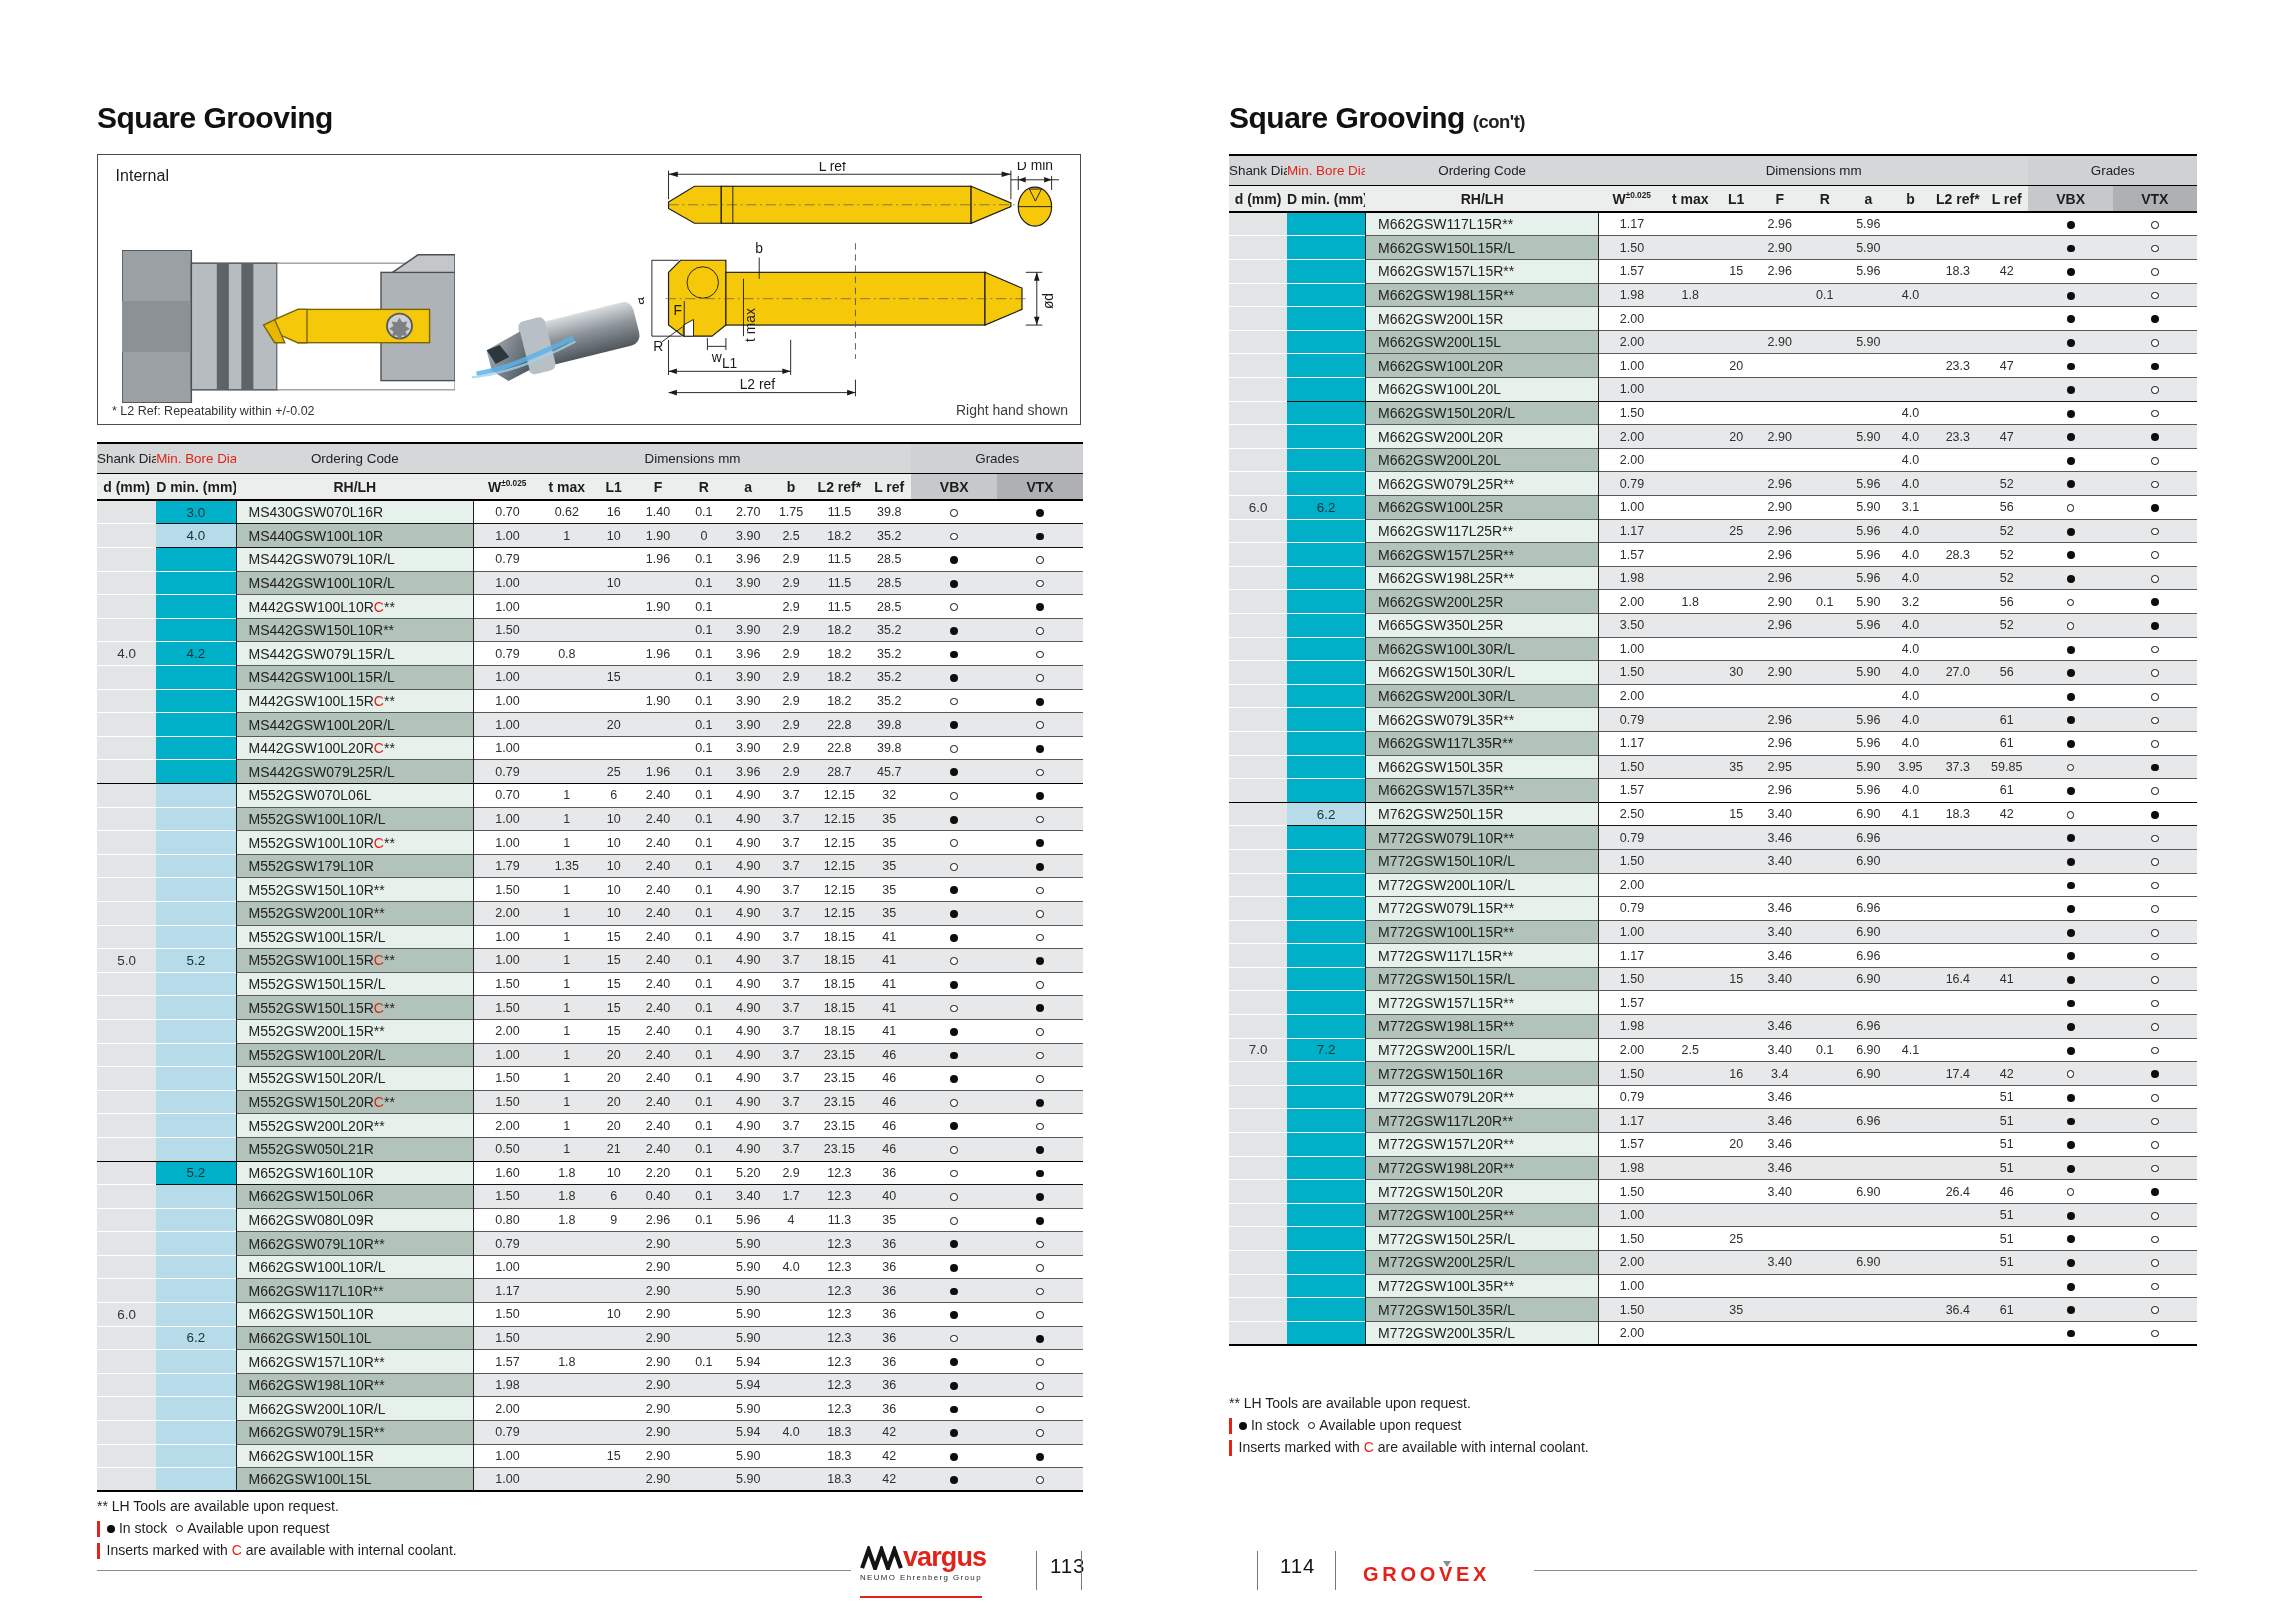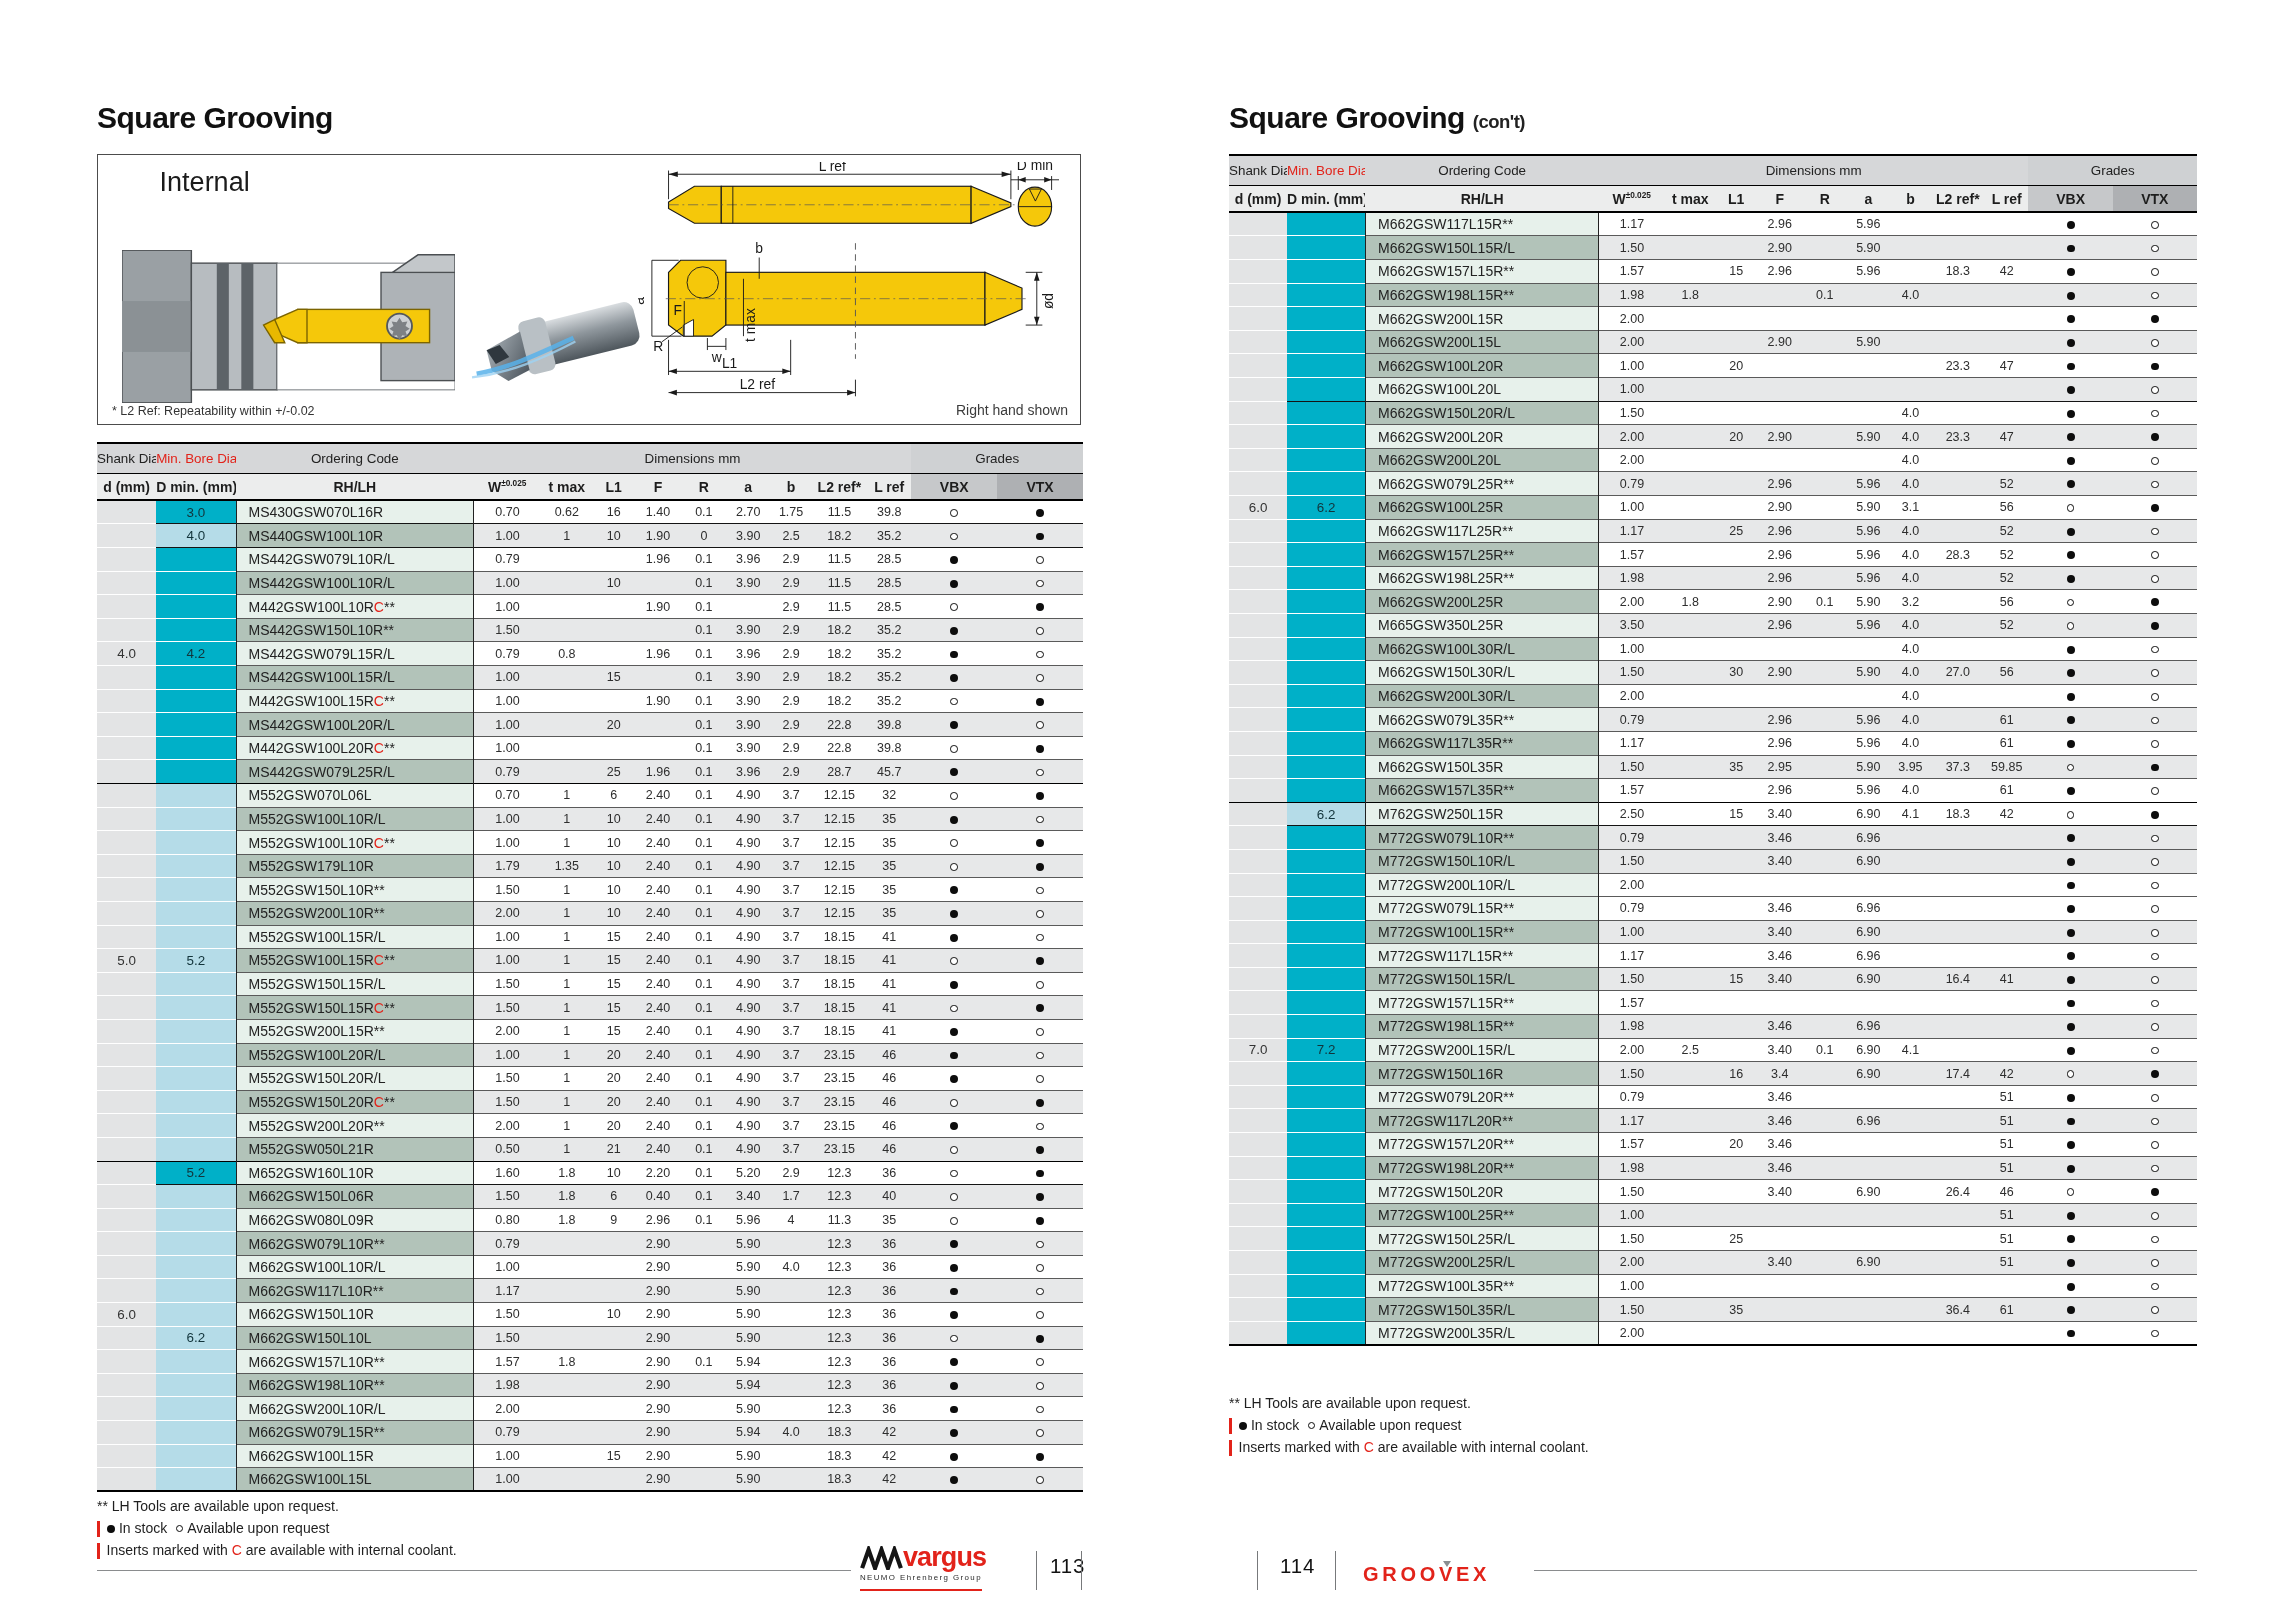--- a/index.html
+++ b/index.html
@@ -5,21 +5,21 @@
   html,body{margin:0;padding:0;background:#fff;}
   body{width:2295px;height:1623px;position:relative;font-family:"Liberation Sans",sans-serif;color:#222;}
   .page{position:absolute;top:0;}
   #page-left{left:97px;width:986px;}
   #page-right{left:1229px;width:968px;}
   .title{position:absolute;top:81px;left:0;font-size:30px;font-weight:700;letter-spacing:-0.5px;color:#111;white-space:nowrap;}
   .title .cont{font-size:18.5px;font-weight:700;color:#222;}
 
   
   .diagram{position:absolute;top:154px;left:0;width:984px;height:271px;border:1.4px solid #4c4c4c;background:#fff;box-sizing:border-box;}
-  .diag-label{position:absolute;top:12px;left:17.6px;font-size:27px;color:#1b1b1b;margin-left:44px;}
+  .diag-label{position:absolute;top:12px;left:17.6px;font-size:16px;color:#1b1b1b;}
   .diag-note{position:absolute;bottom:5.6px;left:14px;font-size:12.5px;color:#333;}
   .diag-hand{position:absolute;bottom:5.6px;right:12px;font-size:14px;color:#3c3c3c;}
   .schem{position:absolute;top:95px;left:24px;}
   .photo{position:absolute;top:109px;left:370px;}
   .dims{position:absolute;top:6.5px;left:540px;}
   .dims text, .schem text{font-family:"Liberation Sans",sans-serif;}
 
   
   table.cat{border-collapse:collapse;table-layout:fixed;width:100%;}
   table.cat th,table.cat td{padding:0;overflow:hidden;white-space:nowrap;}
@@ -63,21 +63,21 @@
   
   .footer{position:absolute;top:1547px;left:0;width:100%;height:51px;}
   .rule{position:absolute;top:23px;height:1.4px;background:#8a8c8e;}
   #page-left .rule{left:0;width:754px;}
   #page-right .rule{left:305px;right:0;width:auto;}
   .pgnum{position:absolute;top:8.3px;font-size:20.4px;color:#111;letter-spacing:0.9px;}
   .vbar{position:absolute;top:3.7px;width:1.4px;height:39px;background:#77797b;}
   .vargus{position:absolute;top:-1.9px;left:763px;width:167px;}
   .vargus-row{display:flex;align-items:flex-end;}
   .vargus-name{font-size:27px;font-weight:700;color:#e2231a;letter-spacing:-0.9px;line-height:25px;}
-  .vargus-sub{font-size:7.9px;letter-spacing:1.4px;color:#2b2b2b;margin-top:2.8px;border-bottom:2.8px solid #e2231a;display:inline-block;padding-bottom:7px;}
+  .vargus-sub{font-size:7.9px;letter-spacing:1.4px;color:#2b2b2b;margin-top:2.8px;border-bottom:2.8px solid #e2231a;display:inline-block;padding-bottom:14px;}
   .groovex{position:absolute;top:16px;left:134px;font-size:20px;font-weight:700;color:#e2231a;letter-spacing:3.7px;}
   .gxv{position:relative;}
   .gxv::after{content:"";position:absolute;top:-1.9px;left:50%;margin-left:-4.2px;border-left:4.2px solid transparent;border-right:4.2px solid transparent;border-top:6.5px solid #8a8d90;}
 </style>
 </head>
 <body>
 
 <section class="page" id="page-left">
   <h1 class="title">Square Grooving</h1>
 

